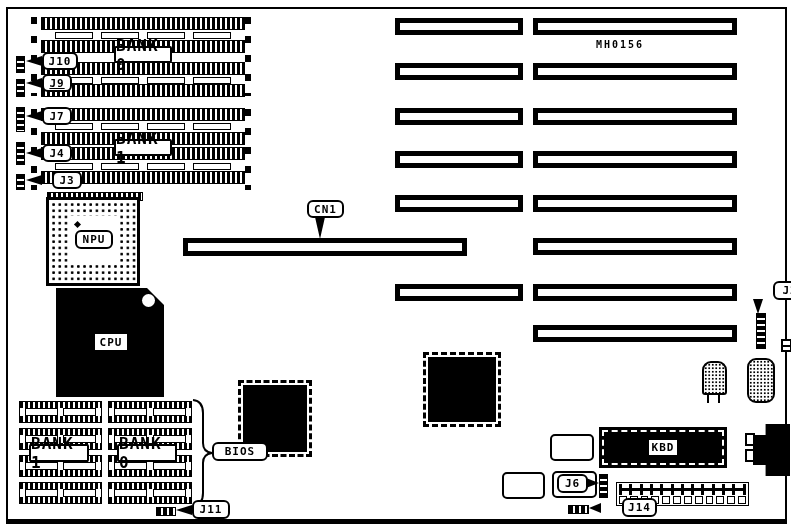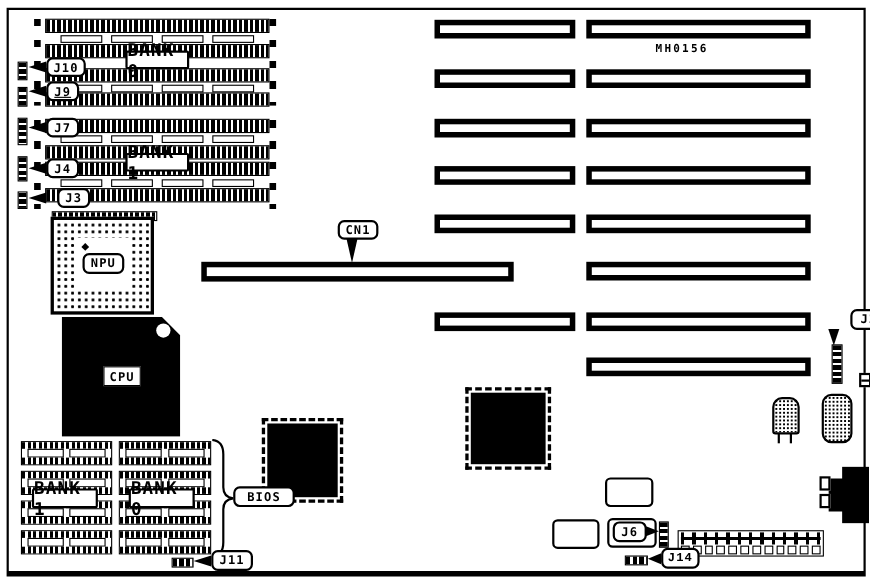--- a/index.html
+++ b/index.html
@@ -271,32 +271,35 @@
 
   <div class="pinh" style="left:156px;top:507px;width:20px;"></div>
   <div class="tri-l" style="left:176px;top:505px;"></div>
   <div class="lbl" style="left:192px;top:500px;width:38px;height:19px;">J11</div>
 
   <div class="xtal" style="left:702px;top:361px;width:25px;height:34px;"></div>
   <div class="leg" style="left:707px;top:394px;"></div>
   <div class="leg" style="left:718px;top:394px;"></div>
   <div class="cap" style="left:747px;top:358px;width:28px;height:45px;"></div>
 
+  <div class="chipd" style="left:599px;top:427px;width:128px;height:41px;">
+    <div class="chiplbl">KBD</div>
+  </div>
 
   <div class="wbox" style="left:550px;top:434px;width:44px;height:27px;"></div>
   <div class="wbox" style="left:502px;top:472px;width:43px;height:27px;"></div>
   <div class="wbox" style="left:552px;top:471px;width:45px;height:27px;"></div>
 
   <div class="lbl" style="left:557px;top:474px;width:31px;height:19px;">J6</div>
   <div class="tri-r" style="left:586px;top:478px;"></div>
   <div class="pinv" style="left:599px;top:474px;height:24px;"></div>
 
   <div class="pinh" style="left:568px;top:505px;width:21px;"></div>
   <div class="tri-l" style="left:589px;top:503px;border-right-width:12px;"></div>
-  <div class="lbl" style="left:601px;top:498px;width:35px;height:19px;font-family:Liberation Mono, monospace;">J14</div>
+  <div class="lbl" style="left:622px;top:498px;width:35px;height:19px;">J14</div>
 
   <div class="header" style="left:616px;top:482px;width:133px;height:24px;">
     <div class="pins"></div>
     <div class="pads">
         <i></i>
         <i></i>
         <i></i>
         <i></i>
         <i></i>
         <i></i>

